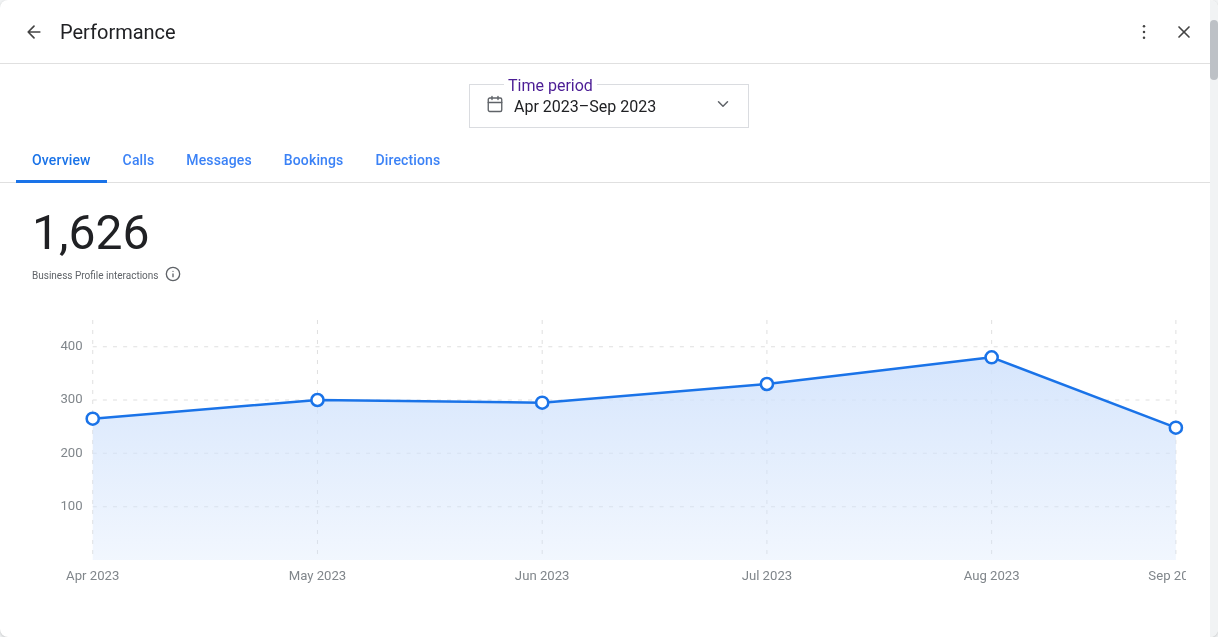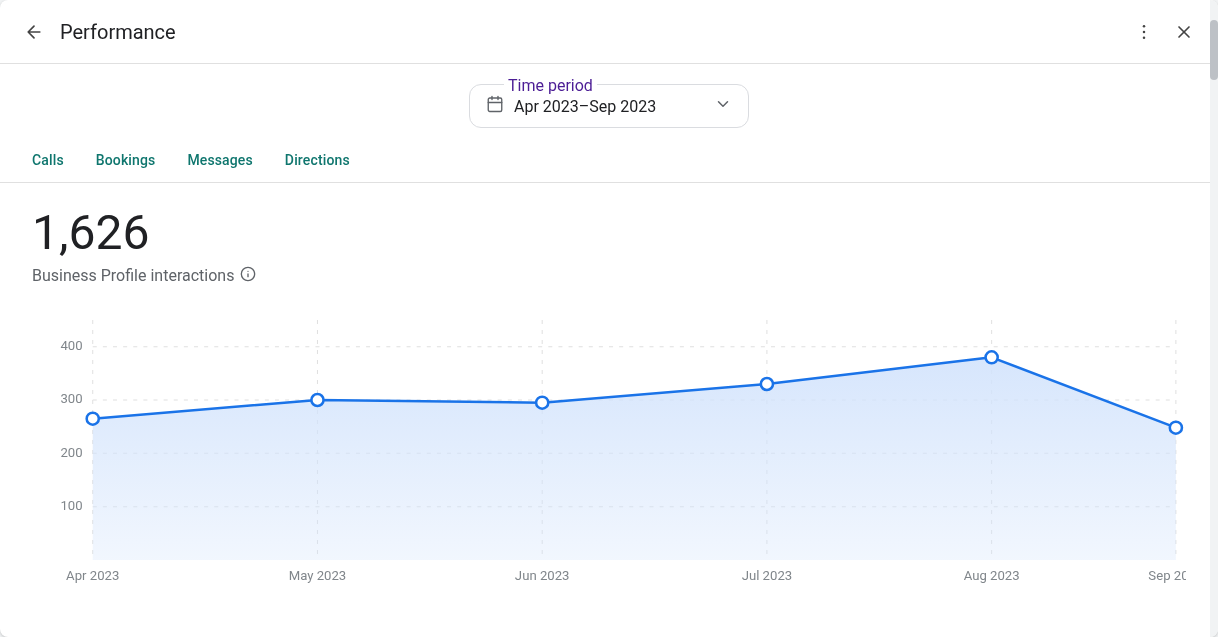--- a/index.html
+++ b/index.html
@@ -81,21 +81,21 @@
       font-size: 16px;
       color: #4c1d95;
       z-index: 1;
       margin-left: 23px;
     }
     .time-period-select {
       display: flex;
       align-items: center;
       gap: 10px;
       border: 1px solid #dadce0;
-      border-radius: 12px;
+      border-radius: 0;
       padding: 10px 16px;
       cursor: pointer;
       min-width: 280px;
       background: #fff;
     }
     .time-period-value {
       font-size: 16px;
       color: #202124;
       flex: 1;
     }
@@ -108,21 +108,21 @@
       font-size: 18px;
     }
     .tabs {
       display: flex;
       border-bottom: 1px solid #e0e0e0;
       padding: 0 16px;
     }
     .tab {
       padding: 12px 16px;
       font-size: 14px;
-      color: #0f766e;
+      color: #3b82f6;
       cursor: pointer;
       border-bottom: 3px solid transparent;
       margin-bottom: -1px;
       white-space: nowrap;
       font-weight: 500;
       letter-spacing: 0.01em;
     }
     .tab.active {
       color: #1a73e8;
       border-bottom-color: #1a73e8;
@@ -139,21 +139,21 @@
       line-height: 1.1;
     }
     .metric-label {
       display: flex;
       align-items: center;
       gap: 6px;
       margin-top: 6px;
       margin-bottom: 24px;
     }
     .metric-label-text {
-      font-size: 16px;
+      font-size: 10px;
       color: #5f6368;
     }
     .info-icon {
       color: #5f6368;
       font-size: 16px;
       cursor: pointer;
     }
     .chart-container {
       position: relative;
       width: 100%;
@@ -226,23 +226,24 @@
         <span class="dropdown-icon">
           <svg width="18" height="18" viewBox="0 0 24 24" fill="none" stroke="#5f6368" stroke-width="2" stroke-linecap="round" stroke-linejoin="round">
             <polyline points="6 9 12 15 18 9"></polyline>
           </svg>
         </span>
       </div>
     </div>
   </div>
 
   <div class="tabs">
+    <div class="tab active">Overview</div>
     <div class="tab">Calls</div>
+    <div class="tab">Messages</div>
     <div class="tab">Bookings</div>
-    <div class="tab">Messages</div>
     <div class="tab">Directions</div>
   </div>
 
   <div class="main-content">
     <div class="metric-number">1,626</div>
     <div class="metric-label">
       <span class="metric-label-text">Business Profile interactions</span>
       <span class="info-icon" title="Business Profile interactions info">
         <svg width="16" height="16" viewBox="0 0 24 24" fill="none" stroke="#5f6368" stroke-width="2" stroke-linecap="round" stroke-linejoin="round">
           <circle cx="12" cy="12" r="10"></circle>

